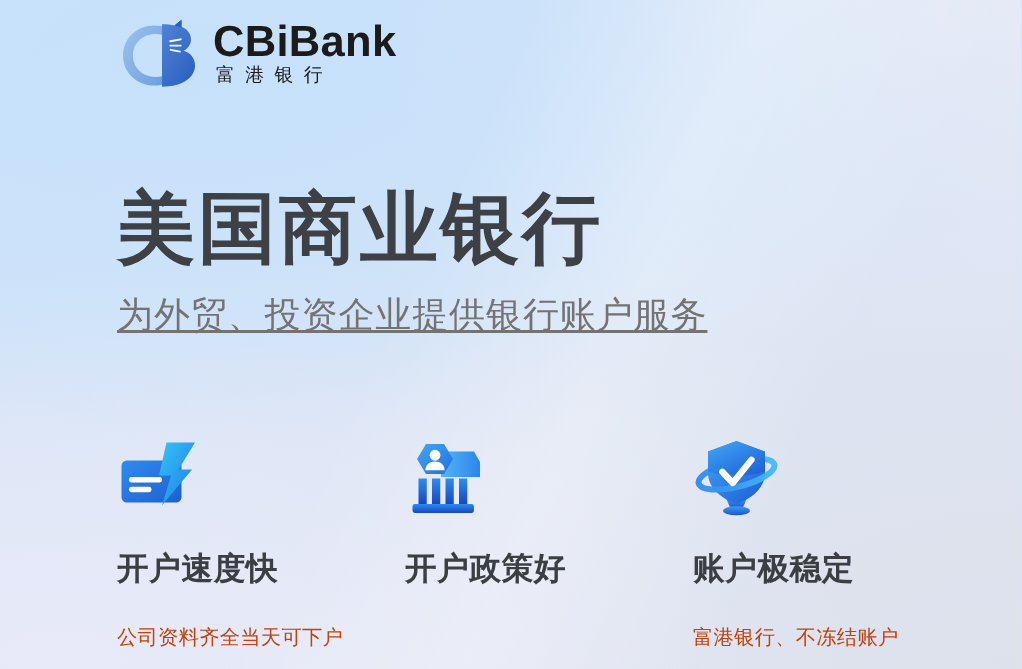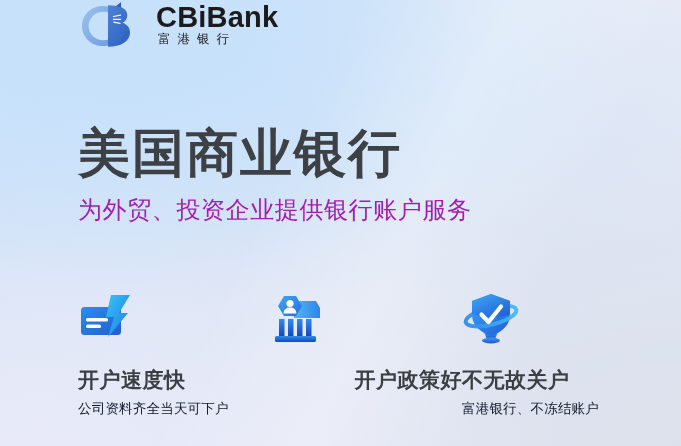--- a/index.html
+++ b/index.html
@@ -23,61 +23,61 @@
   }
   #bg-sheen {
     position:absolute; inset:0;
     background:linear-gradient(115deg, rgba(255,255,255,0) 40%, rgba(255,255,255,.28) 58%, rgba(255,255,255,0) 76%);
   }
 
   #page { position:absolute; inset:0; }
 
   
   .brand {
-    position:absolute; left:78px; top:1px;
-    display:flex; align-items:center; gap:16px;
+    position:absolute; left:78px; top:12px;
+    display:flex; align-items:center; gap:2px;
   }
   .brand-mark { width:62px; height:50px; display:block; }
   .brand-text { display:flex; flex-direction:column; gap:1px; padding-bottom:2px; }
   .brand-name {
     font-size:29px; font-weight:700; color:#1b1b1b;
     letter-spacing:.2px; line-height:1.02;
   }
   .brand-sub {
     font-size:12.5px; color:#1b1b1b; font-weight:400;
     letter-spacing:7px; line-height:1.1; padding-left:2px;
   }
 
   
   .hero { position:absolute; left:78px; top:124px; }
   .hero-title {
     font-size:52px; font-weight:700; color:#3d4044;
     letter-spacing:2px; line-height:1.12; white-space:nowrap;
   }
   .hero-sub {
     margin-top:12px;
-    font-size:24px; font-weight:500; color:#a21caf;
-    letter-spacing:.6px; white-space:nowrap;
+    font-size:24px; font-weight:500; color:#737373;
+    letter-spacing:.6px; white-space:nowrap;text-decoration:underline;
   }
 
   
   .features {
     position:absolute; left:78px; top:292px; right:22px;
     display:flex; gap:0;
   }
-  .feature { width:192px; flex:0 0 auto; }
-  .feature:nth-child(2) { margin-left:0; width:192px;text-align:right; }
+  .feature { width:192px; flex:0 0 auto;font-family:Liberation Serif, serif; }
+  .feature:nth-child(2) { margin-left:0; width:192px; }
   .feature-icon { width:58px; height:56px; display:block; margin-bottom:20px; }
   .feature-title {
     font-size:21px; font-weight:700; color:#3b3e42;
     letter-spacing:.5px; line-height:1.1; white-space:nowrap;
   }
   .feature-desc {
-    margin-top:9px;
-    font-size:13.5px; color:#0f172a; font-weight:400;
+    margin-top:25px;
+    font-size:13.5px; color:#c2410c; font-weight:400;
     letter-spacing:.2px; white-space:nowrap;
   }
 </style>
 </head>
 <body>
 
 <div id="bg"></div>
 <div id="bg-sheen"></div>
 
 <div id="page">
@@ -197,18 +197,18 @@
         <ellipse cx="29" cy="48.5" rx="9" ry="3" fill="url(#f3c)"></ellipse>
 
         <path d="M29 2 L48 9 L48 23 C48 33 40 40 29 44 C18 40 10 33 10 23 L10 9 Z" fill="url(#f3a)"></path>
 
         <ellipse cx="29" cy="24" rx="26" ry="8.5" fill="none" stroke="url(#f3b)" stroke-width="4" transform="rotate(-14 29 24)" opacity="0.95"></ellipse>
 
         <path d="M29 2 L48 9 L48 22 C40 26 18 26 10 22 L10 9 Z" fill="url(#f3a)"></path>
 
         <path d="M19.5 22.5 L26.5 30 L39 14.5" fill="none" stroke="#ffffff" stroke-width="4.2" stroke-linecap="round" stroke-linejoin="round"></path>
       </svg>
-      <div class="feature-title">不无故关户</div>
+      <div class="feature-title">账户极稳定</div>
       <div class="feature-desc">富港银行、不冻结账户</div>
     </div>
 
   </div>
 </div>
 
 </body></html>

